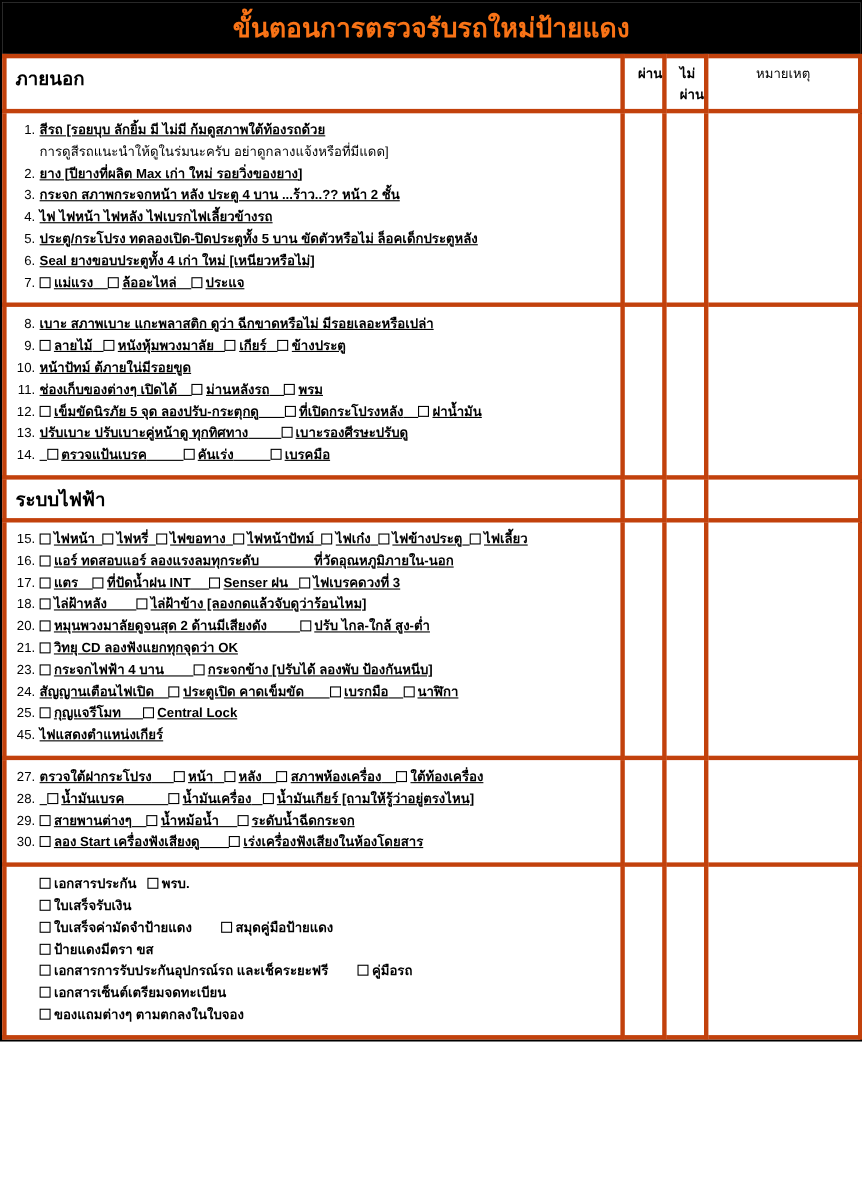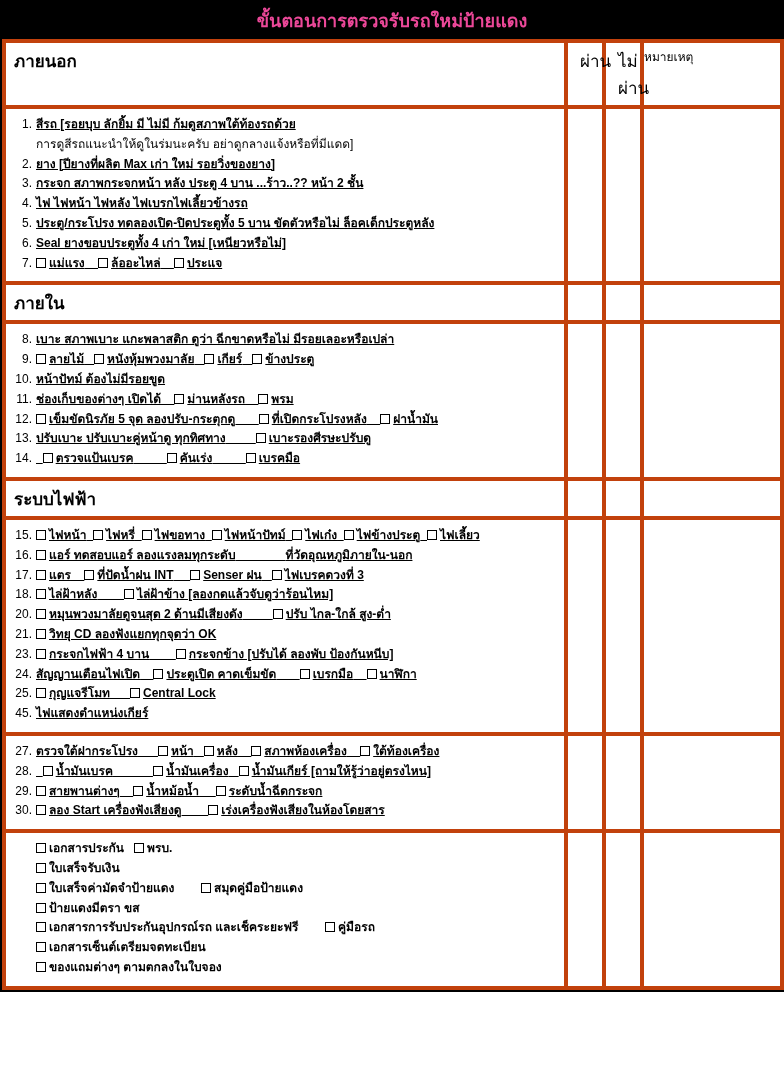--- a/index.html
+++ b/index.html
@@ -1,23 +1,23 @@
 <!DOCTYPE html>
 <html><head>
 <meta charset="utf-8">
 <style>
   * { box-sizing: border-box; margin: 0; padding: 0; }
   body { background: #fff; font-family: "Tahoma", sans-serif; font-size: 12px; width: 784px; }
   .page { width: 784px; border: 2px solid #000; }
-  .title-bar { background: #000; color: #ec4899; text-align: center; font-weight: bold; font-size: 18px; padding: 4px 0; }
+  .title-bar { background: #000; color: #f97316; text-align: center; font-weight: bold; font-size: 24px; padding: 4px 0; }
   table { width: 100%; border-collapse: collapse; table-layout: fixed; }
   td { border: 4px solid #c2410c; vertical-align: top; padding: 0; }
   .main-col { width: 562px; }
-  .pass-col, .fail-col { width: 38px; text-align: center; font-size: 17px; padding: 4px 12px; }
-  .note-col { width: 140px; text-align: left; font-size: 12px; padding: 4px 0; }
+  .pass-col, .fail-col { width: 38px; text-align: center; font-size: 12px; padding: 4px 12px; font-weight: bold; }
+  .note-col { width: 140px; text-align: center; font-size: 12px; padding: 4px 0; }
   .section-head { font-weight: bold; font-size: 17px; padding: 4px 8px; }
   .content { padding: 6px 8px 8px 8px; font-size: 12px; line-height: 1.65; }
   .row { display: flex; }
   .num { width: 22px; flex-shrink: 0; text-align: right; padding-right: 4px; }
   .txt { flex: 1; text-decoration: underline; }
   .cb { display: inline-block; width: 10px; height: 10px; border: 1px solid #000; margin-right: 3px; position: relative; top: 1px; }
   .indent { padding-left: 22px; }
 </style>
 </head>
 <body>
@@ -75,43 +75,37 @@
           <span class="cb"></span><b>ประแจ</b>
         </span>
             </div>
       </td>
       <td></td>
       <td></td>
       <td></td>
     </tr>
 
     <tr>
-      <td class="section-head">ภายใน</td>
-      <td></td>
-          <td></td>
-          <td></td>
-    </tr>
-    <tr>
       <td class="content">
         <div class="row">
               <span class="num">8.</span>
               <span class="txt"><b>เบาะ สภาพเบาะ แกะพลาสติก ดูว่า ฉีกขาดหรือไม่ มีรอยเลอะหรือเปล่า</b></span>
             </div>
         <div class="row">
               <span class="num">9.</span>
               <span class="txt">
           <span class="cb"></span><b>ลายไม้</b>&nbsp;&nbsp;
           <span class="cb"></span><b>หนังหุ้มพวงมาลัย</b>&nbsp;&nbsp;
           <span class="cb"></span><b>เกียร์</b>&nbsp;&nbsp;
           <span class="cb"></span><b>ข้างประตู</b>
         </span>
             </div>
         <div class="row">
               <span class="num">10.</span>
-              <span class="txt"><b>หน้าปัทม์ ต้องไม่มีรอยขูด</b></span>
+              <span class="txt"><b>หน้าปัทม์ ต้ภายใน่มีรอยขูด</b></span>
             </div>
         <div class="row">
               <span class="num">11.</span>
               <span class="txt">
           <b>ช่องเก็บของต่างๆ เปิดได้</b>&nbsp;&nbsp;&nbsp;
           <span class="cb"></span><b>ม่านหลังรถ</b>&nbsp;&nbsp;&nbsp;
           <span class="cb"></span><b>พรม</b>
         </span>
             </div>
         <div class="row">

